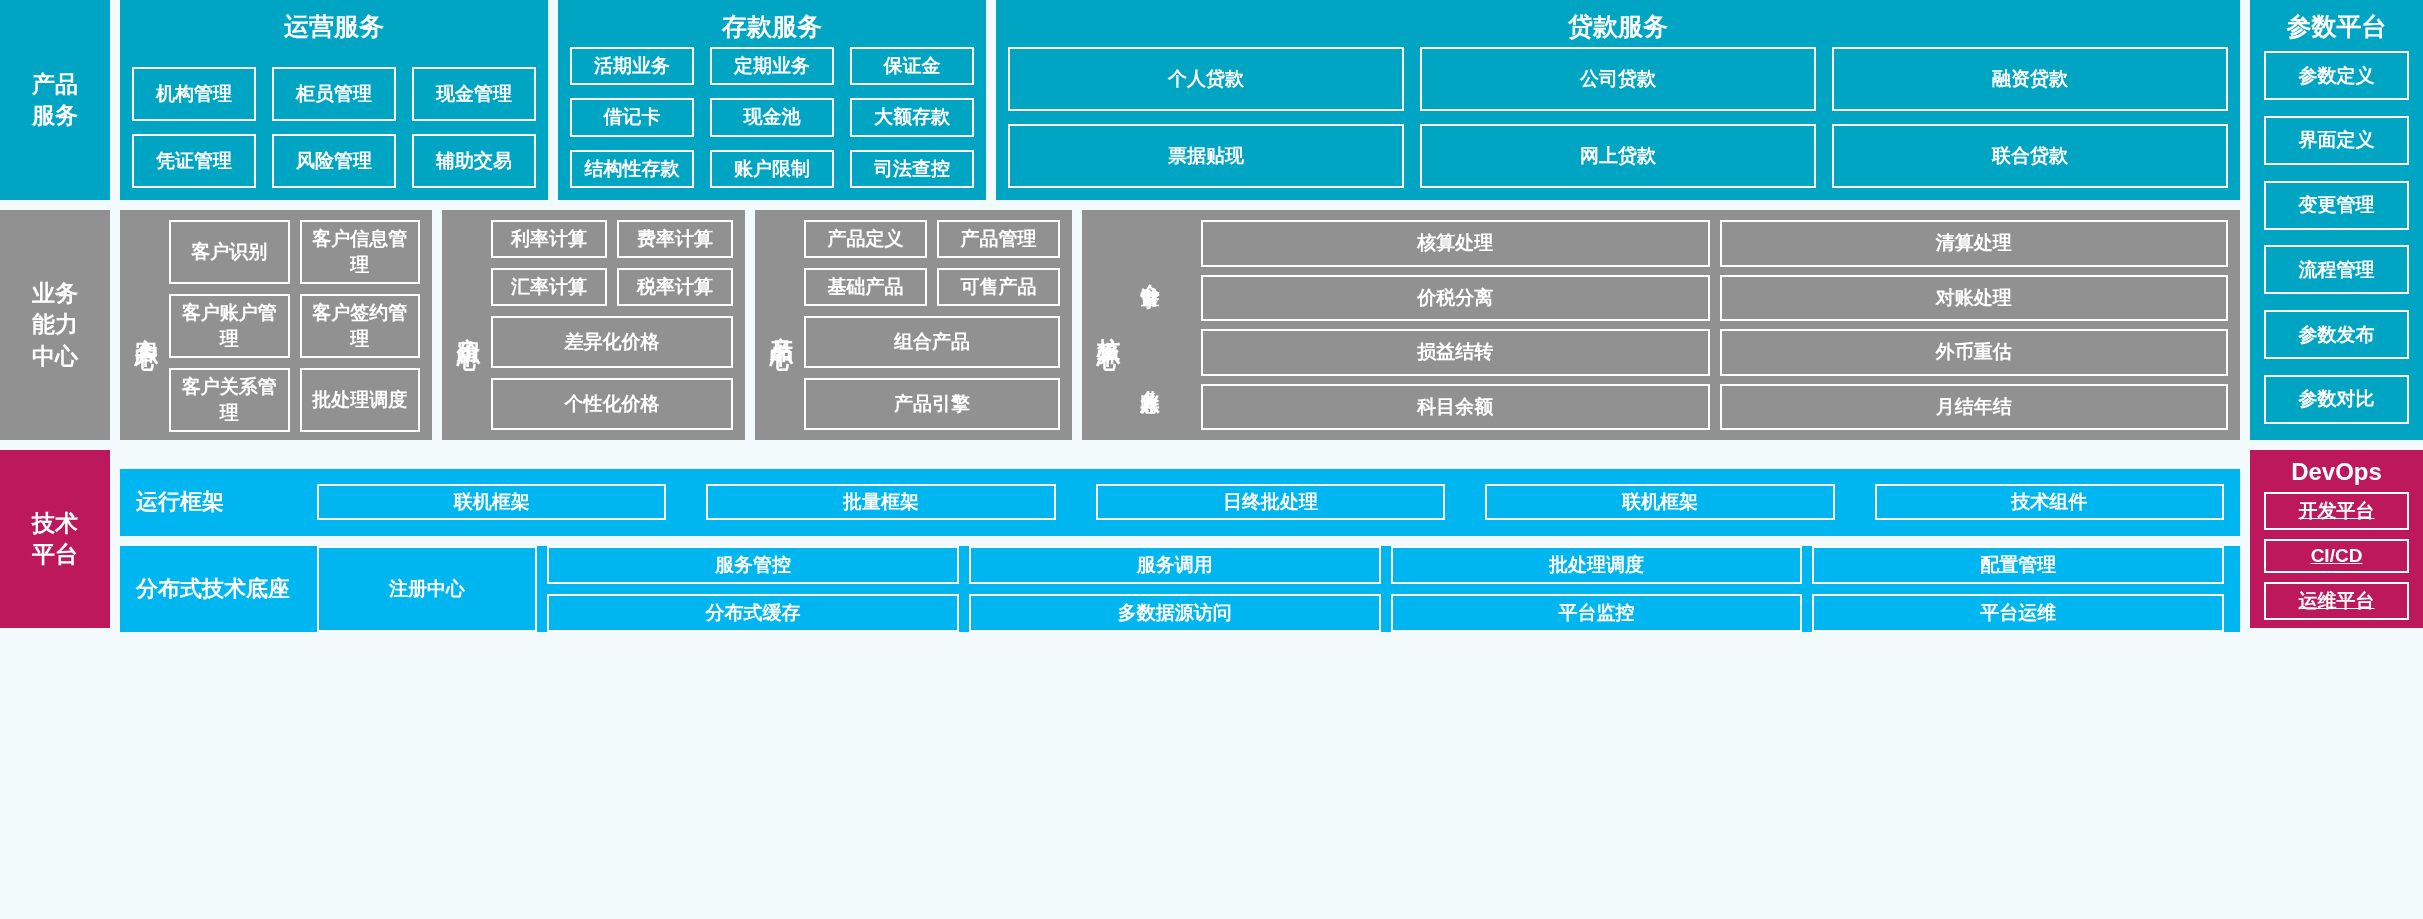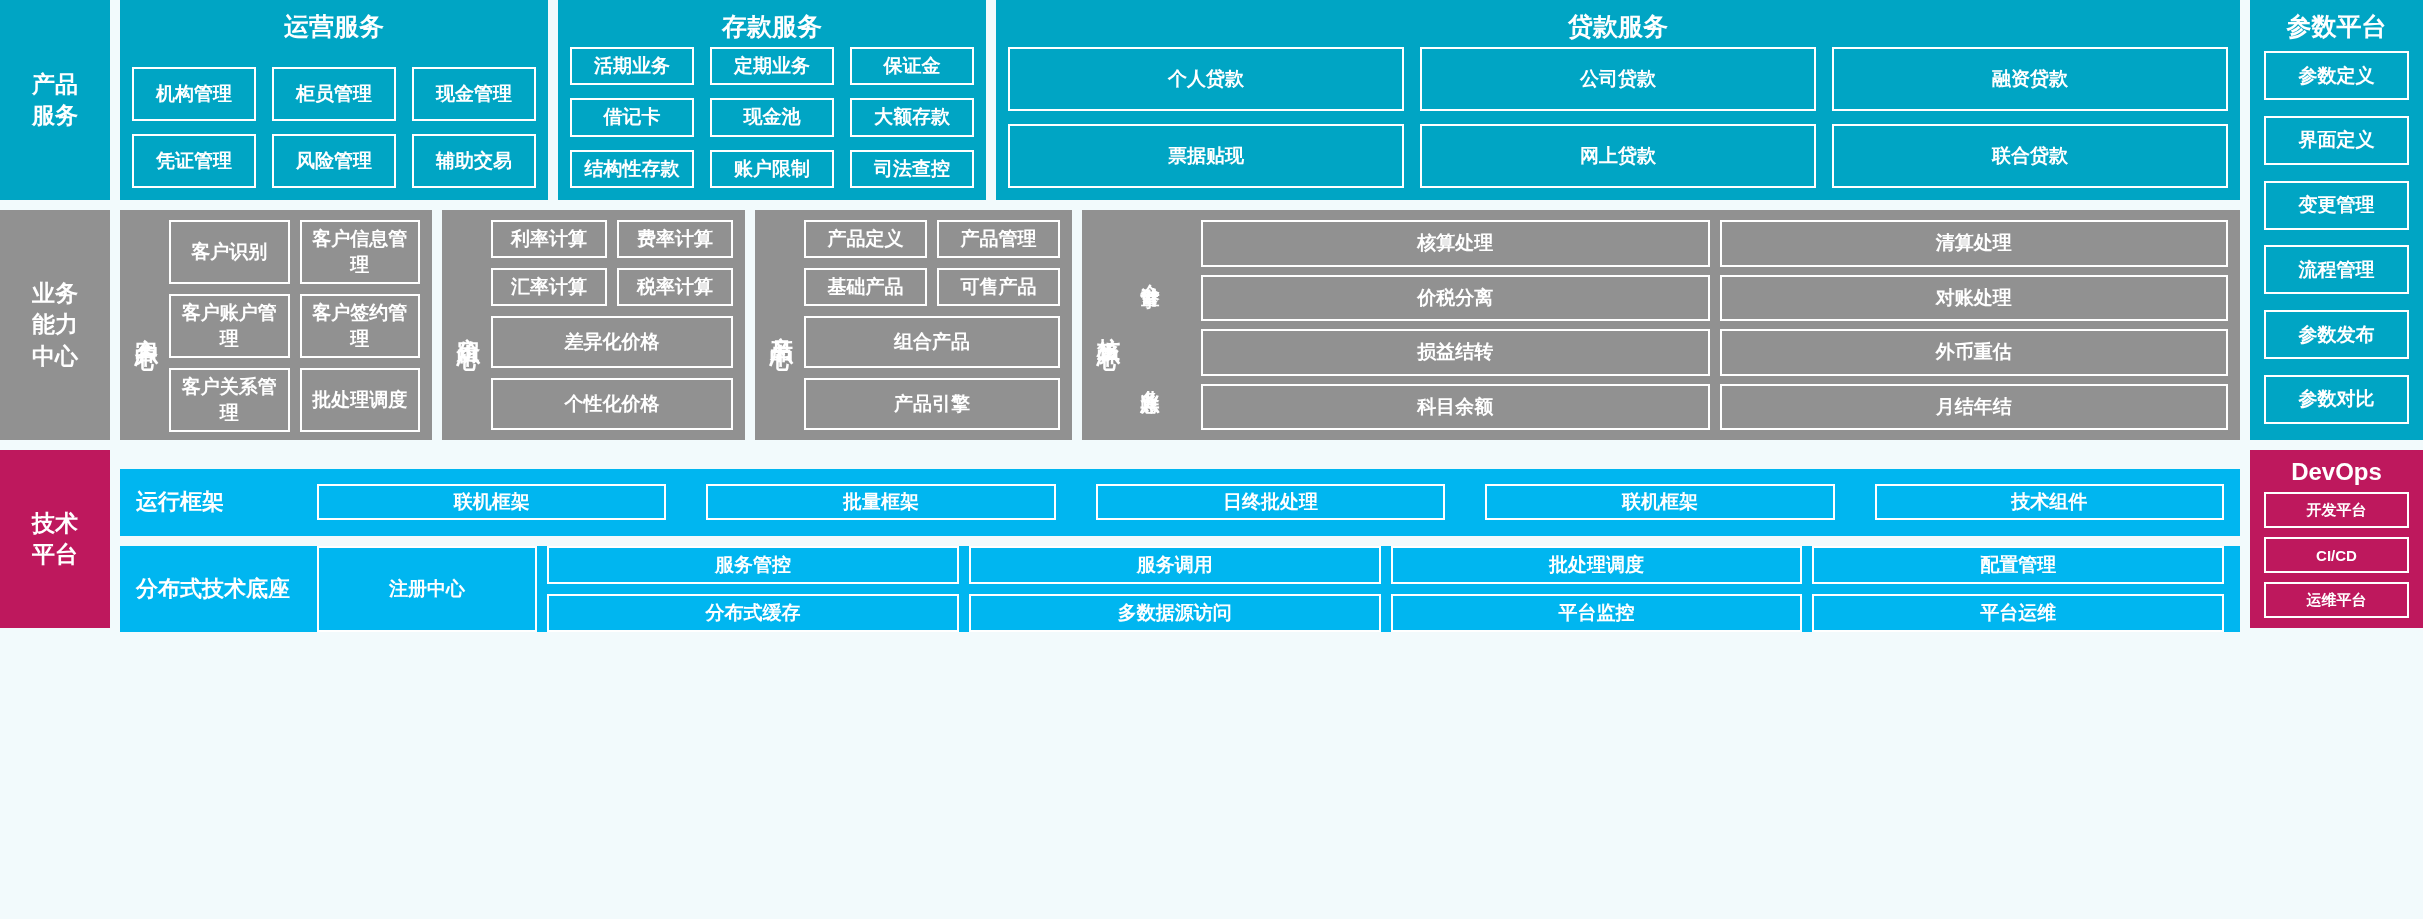--- a/index.html
+++ b/index.html
@@ -100,21 +100,21 @@
   #band-runtime .cell { height: 36px; }
   #band-base { flex: 1; }
   #band-base .band-cells { grid-template-columns: 220px repeat(4, 1fr); grid-template-rows: 1fr 1fr; }
   #band-base .cell { height: 38px; }
   #band-base .reg { grid-row: span 2; height: auto; }
 
   #devops { width: 173px; flex: 0 0 173px; display: flex; flex-direction: column;
             padding: 0 14px 10px; }
   #devops .devops-title { color: #fff; font-size: 24px; font-weight: bold; text-align: center; padding: 8px 0 6px; }
   #devops .cells { flex: 1; display: flex; flex-direction: column; gap: 9px; }
-  #devops .cell { flex: 1; font-size: 15px; }
+  #devops .cell { flex: 1; font-size: 19px; text-decoration: underline; }
 </style>
 </head>
 <body>
 
 <div id="root">
 
   <div class="row" style="flex:0 0 440px;">
 
     <div style="flex:1; display:flex; flex-direction:column; gap:10px;">
 

